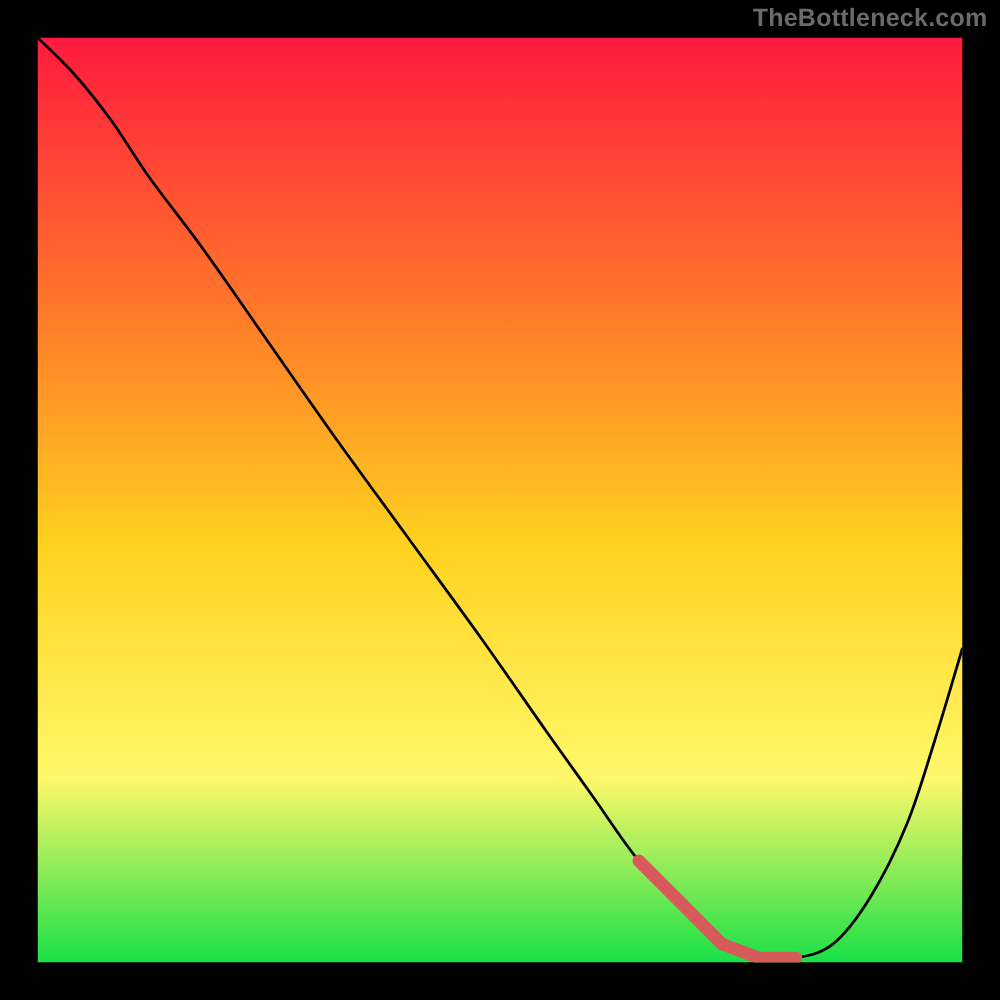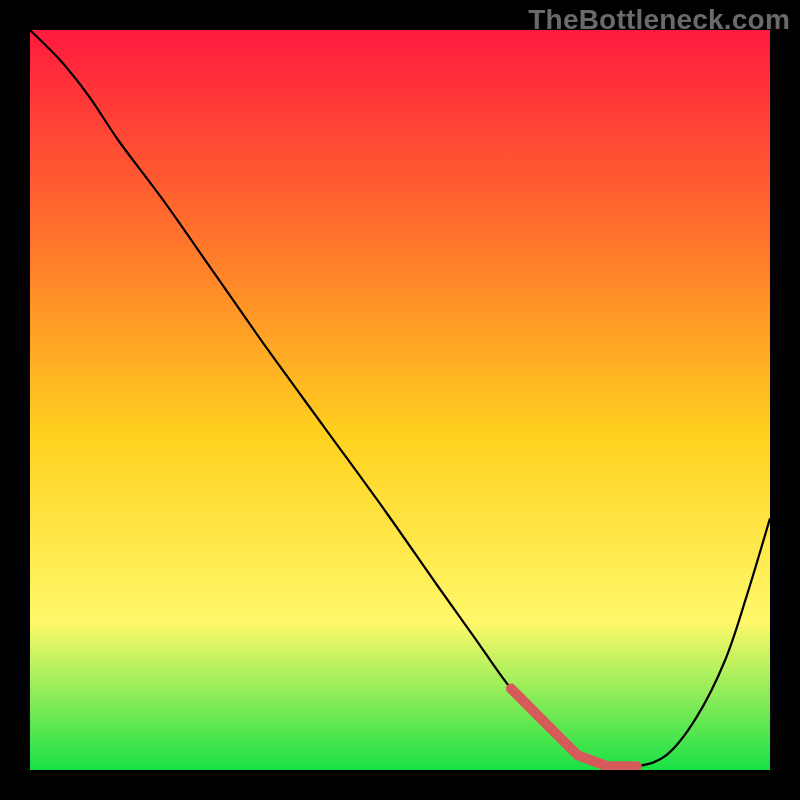--- a/index.html
+++ b/index.html
@@ -9,21 +9,21 @@
     width: 800px;
     height: 800px;
     background: #000;
   }
   .watermark {
     position: absolute;
     top: 4px;
     right: 10px;
     color: #6a6a6a;
     font-family: Arial, Helvetica, sans-serif;
-    font-size: 28px;
+    font-size: 20px;
     font-weight: 600;
     letter-spacing: 0.2px;
     z-index: 10;
   }
   .plot {
     position: absolute;
     left: 30px;
     top: 30px;
     width: 740px;
     height: 740px;

